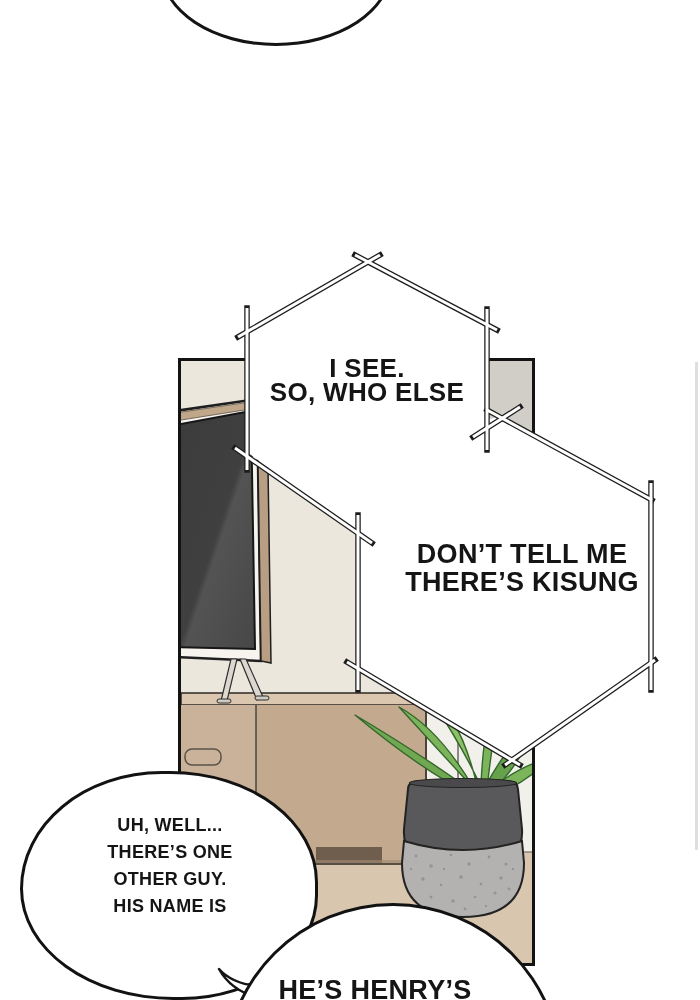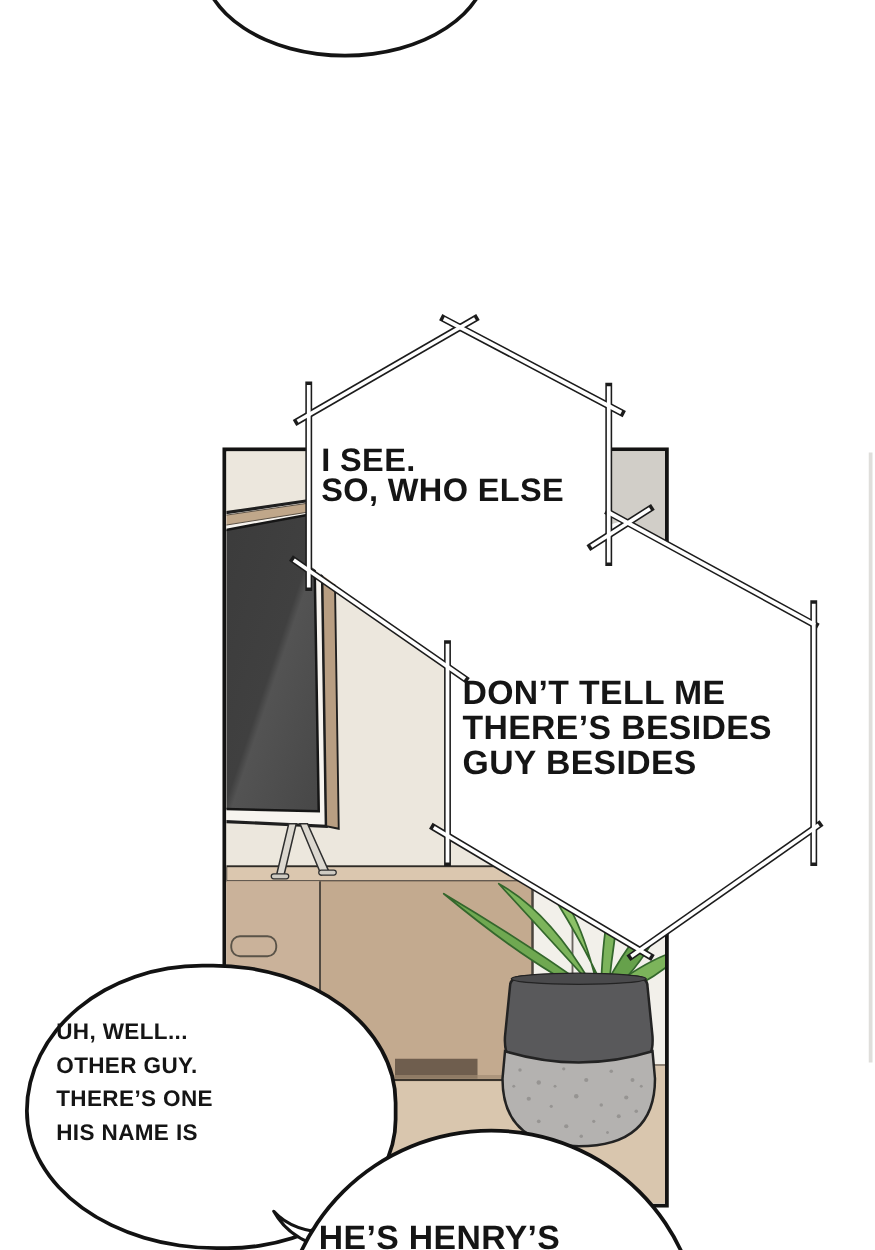--- a/index.html
+++ b/index.html
@@ -11,24 +11,24 @@
               border-radius:50%;background:#ffffff;}
   
   .panel{left:178px;top:358px;width:351px;height:602px;border:3px solid #131313;
          background:#ece7dd;overflow:hidden;}
   .panel svg{display:block;}
   
   .right-sliver{left:695px;top:362px;width:3px;height:488px;background:#dfdedb;}
   
   .hex-overlay{left:170px;top:240px;width:530px;height:560px;}
   
-  .dlg{position:absolute;color:#151515;font-weight:700;text-align:left;}
+  .dlg{position:absolute;color:#151515;font-weight:700;text-align:center;}
   .dlg div{white-space:nowrap;}
   .t-hex1{left:257px;top:356px;width:220px;font-size:26px;line-height:24px;letter-spacing:.3px;}
-  .t-hex2{left:370px;top:540px;width:260px;font-size:27px;line-height:28px;letter-spacing:.3px;}
+  .t-hex2{left:392px;top:540px;width:260px;font-size:27px;line-height:28px;letter-spacing:.3px;}
   .t-oval{left:45px;top:812px;width:250px;font-size:18px;line-height:27px;letter-spacing:.3px;}
   .t-bottom{left:255px;top:976px;width:240px;font-size:27px;line-height:28px;letter-spacing:.3px;}
   
   .oval-bubble{left:20px;top:771px;width:292px;height:223px;background:#ffffff;
                border:3px solid #121212;border-radius:49% 51% 47% 53% / 53% 50% 47% 50%;}
   
   .bottom-bubble{left:224px;top:903px;width:332px;height:330px;background:#ffffff;
                  border:3px solid #121212;border-radius:50%;}
   .tail{left:216px;top:966px;width:60px;height:40px;}
 </style>
@@ -158,29 +158,28 @@
   </g>
 </svg>
 
 <div class="dlg t-hex1">
   <div>I SEE.</div>
   <div>SO, WHO ELSE</div>
 </div>
 
 <div class="dlg t-hex2">
   <div>DON’T TELL ME</div>
-  <div>THERE’S BESIDES</div>
-  <div>GUY BESIDES</div>
+  <div>THERE’S KISUNG</div>
 </div>
 
 <div class="abs oval-bubble"></div>
 <div class="dlg t-oval">
   <div>UH, WELL...</div>
+  <div>THERE’S ONE</div>
   <div>OTHER GUY.</div>
-  <div>THERE’S ONE</div>
   <div>HIS NAME IS</div>
 </div>
 
 <svg class="abs tail" viewBox="0 0 60 40">
   <path d="M56,34 Q18,30 3,3 Q20,22 57,20 Z" fill="#ffffff" stroke="#141414" stroke-width="2.5" stroke-linejoin="round"></path>
 </svg>
 <div class="abs bottom-bubble"></div>
 <div class="dlg t-bottom">
   <div>HE’S HENRY’S</div>
 </div>

